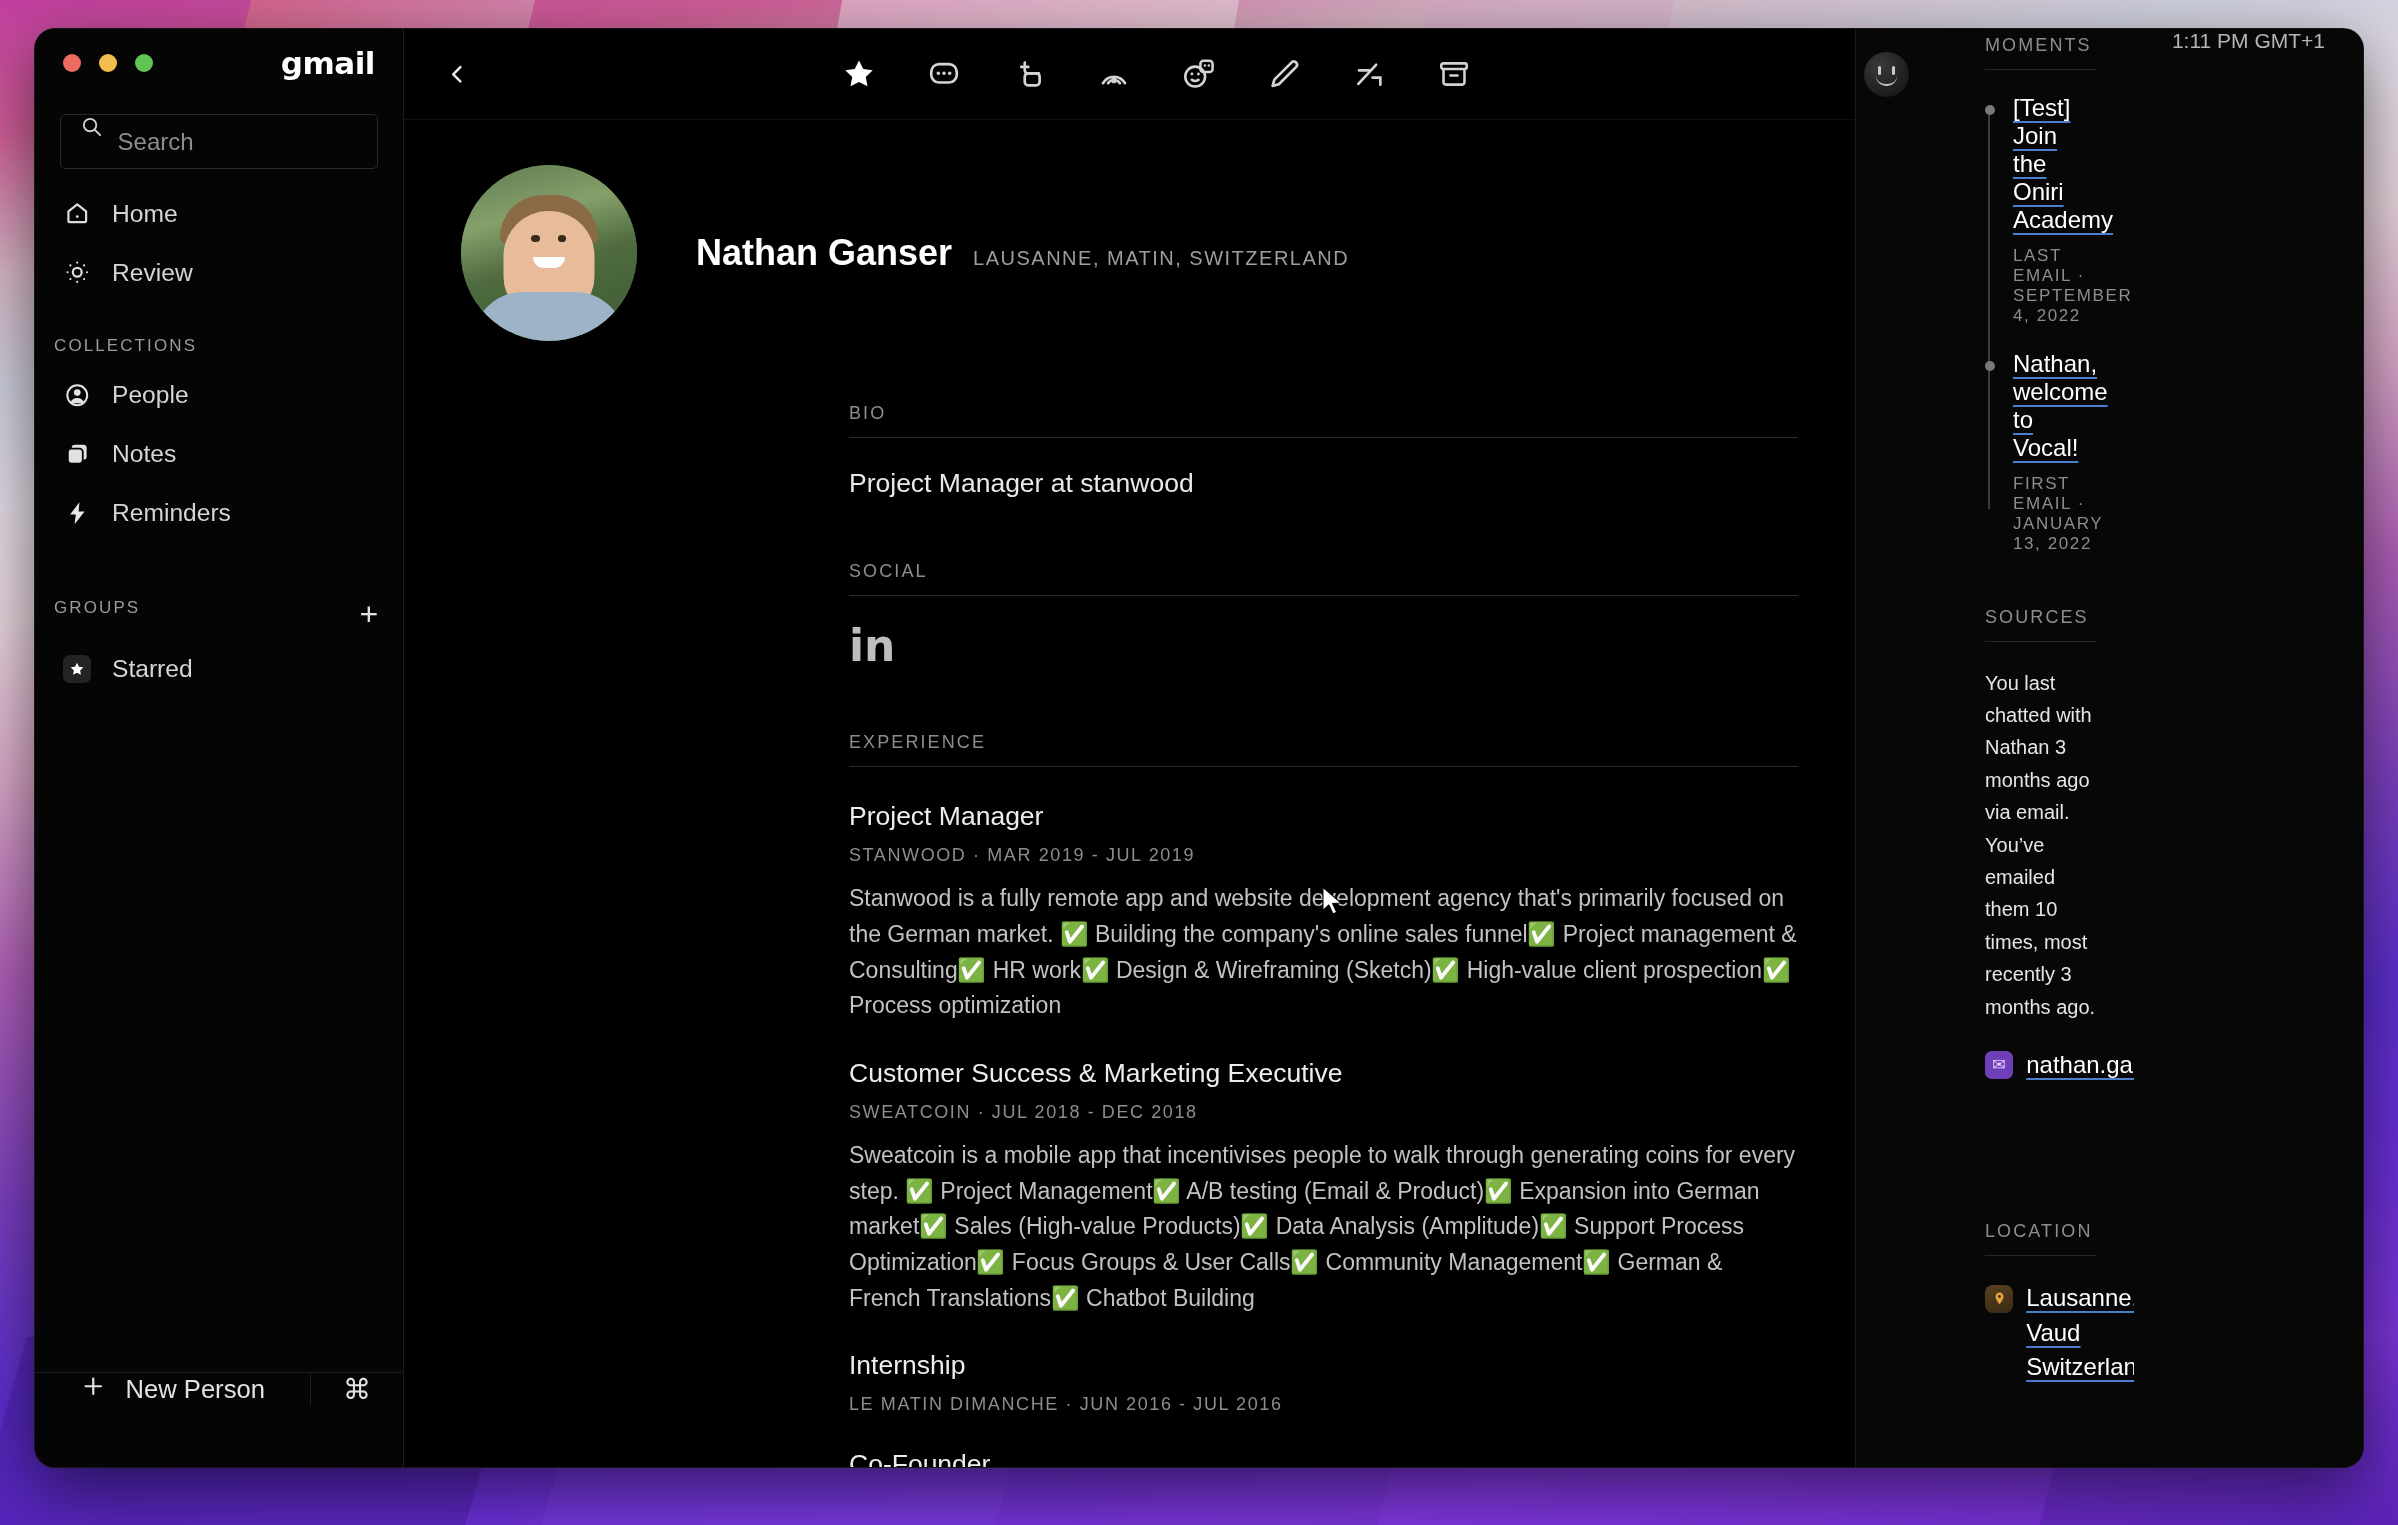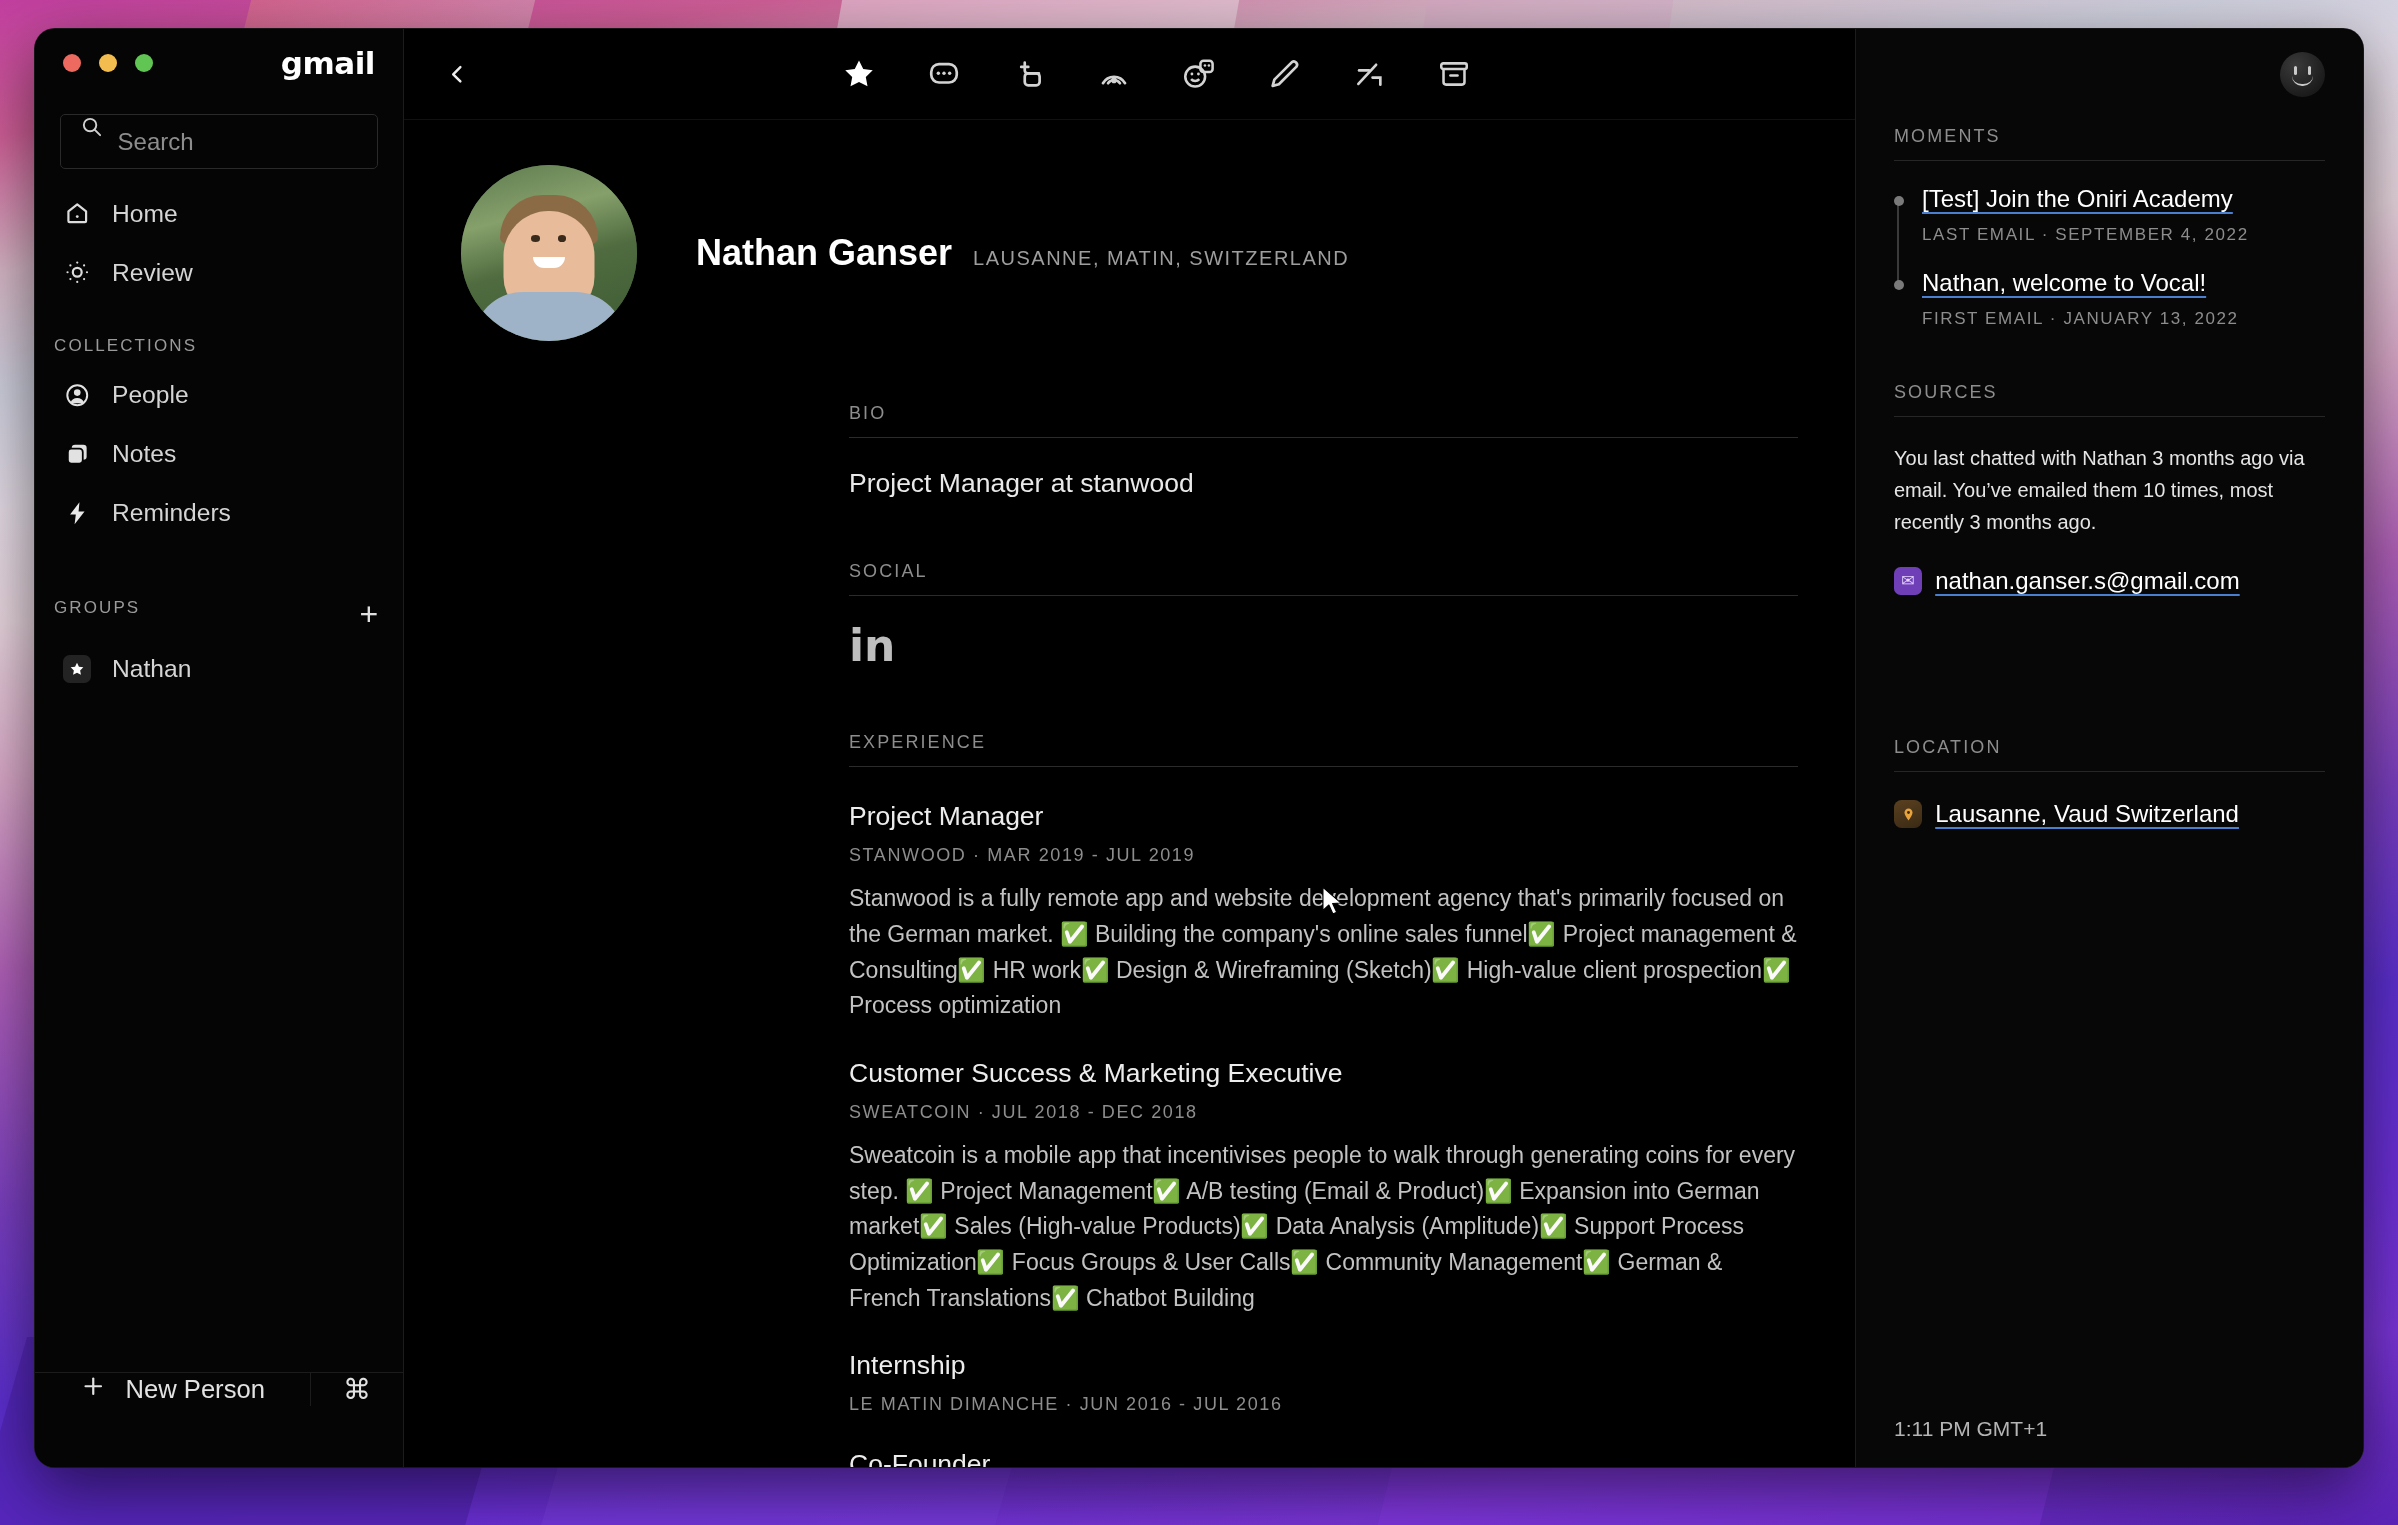--- a/index.html
+++ b/index.html
@@ -244,21 +244,21 @@
   .exp-meta { color:#8d8d8d; font-size:18px; letter-spacing:1.6px; margin-top:13.2px; }
   .exp-desc { color:#c2c2c2; font-size:23px; line-height:1.55; margin-top:15px; }
   .chk { color:#3fb950; }
 
   
   .rightpanel {
     width: 507px;
     flex: 0 0 507px;
     background: #070707;
     display: flex;
-    flex-direction: column;
+    flex-direction: row;
   }
   .rp-top {
     height: 91px;
     display:flex; align-items:center; justify-content:flex-end;
     padding-right: 38px;
     flex: 0 0 91px;
   }
   .smiley {
     width: 45px; height: 45px; border-radius: 50%;
     background: radial-gradient(circle at 35% 30%, #3a3a3a, #1a1a1a 75%);
@@ -445,21 +445,21 @@
     </div>
 
     <div class="nav-item">
       <span class="nav-icon">
         <span class="starred-icon">
           <svg width="16" height="16" viewBox="0 0 24 24">
               <path d="M12 2.6l2.9 6 6.6.9-4.8 4.6 1.2 6.5L12 17.5 6.1 20.6l1.2-6.5L2.5 9.5l6.6-.9z" fill="#fff"></path>
             </svg>
         </span>
       </span>
-      <span>Nathan</span>
+      <span>Starred</span>
     </div>
 
     <div class="sb-spacer"></div>
 
     <div class="sb-footer">
       <div class="new-person">
         <span>
           <svg width="26.5" height="26.5" viewBox="0 0 24 24" stroke="#e2e2e2" stroke-width="2" stroke-linecap="round">
             <line x1="12" y1="5" x2="12" y2="19"></line>
               <line x1="5" y1="12" x2="19" y2="12"></line>

